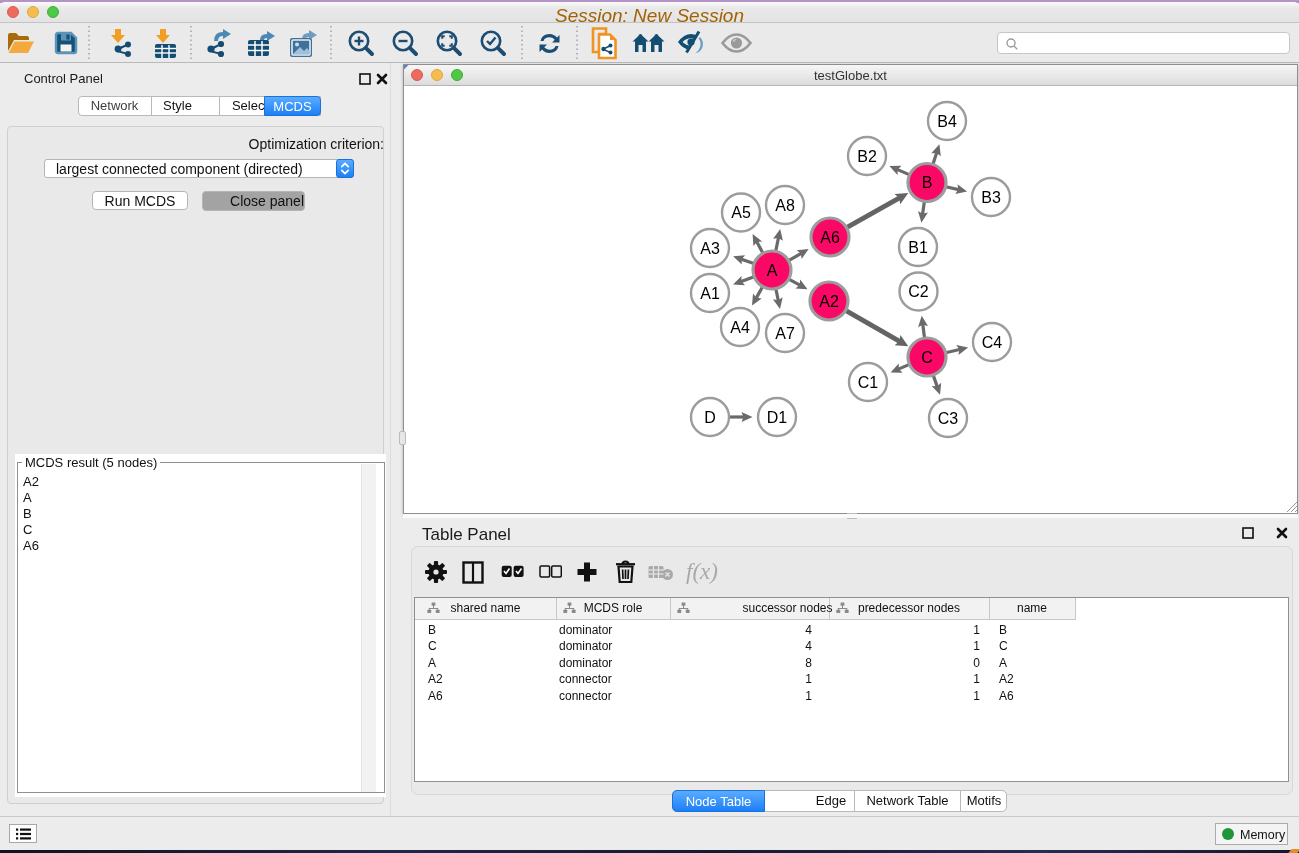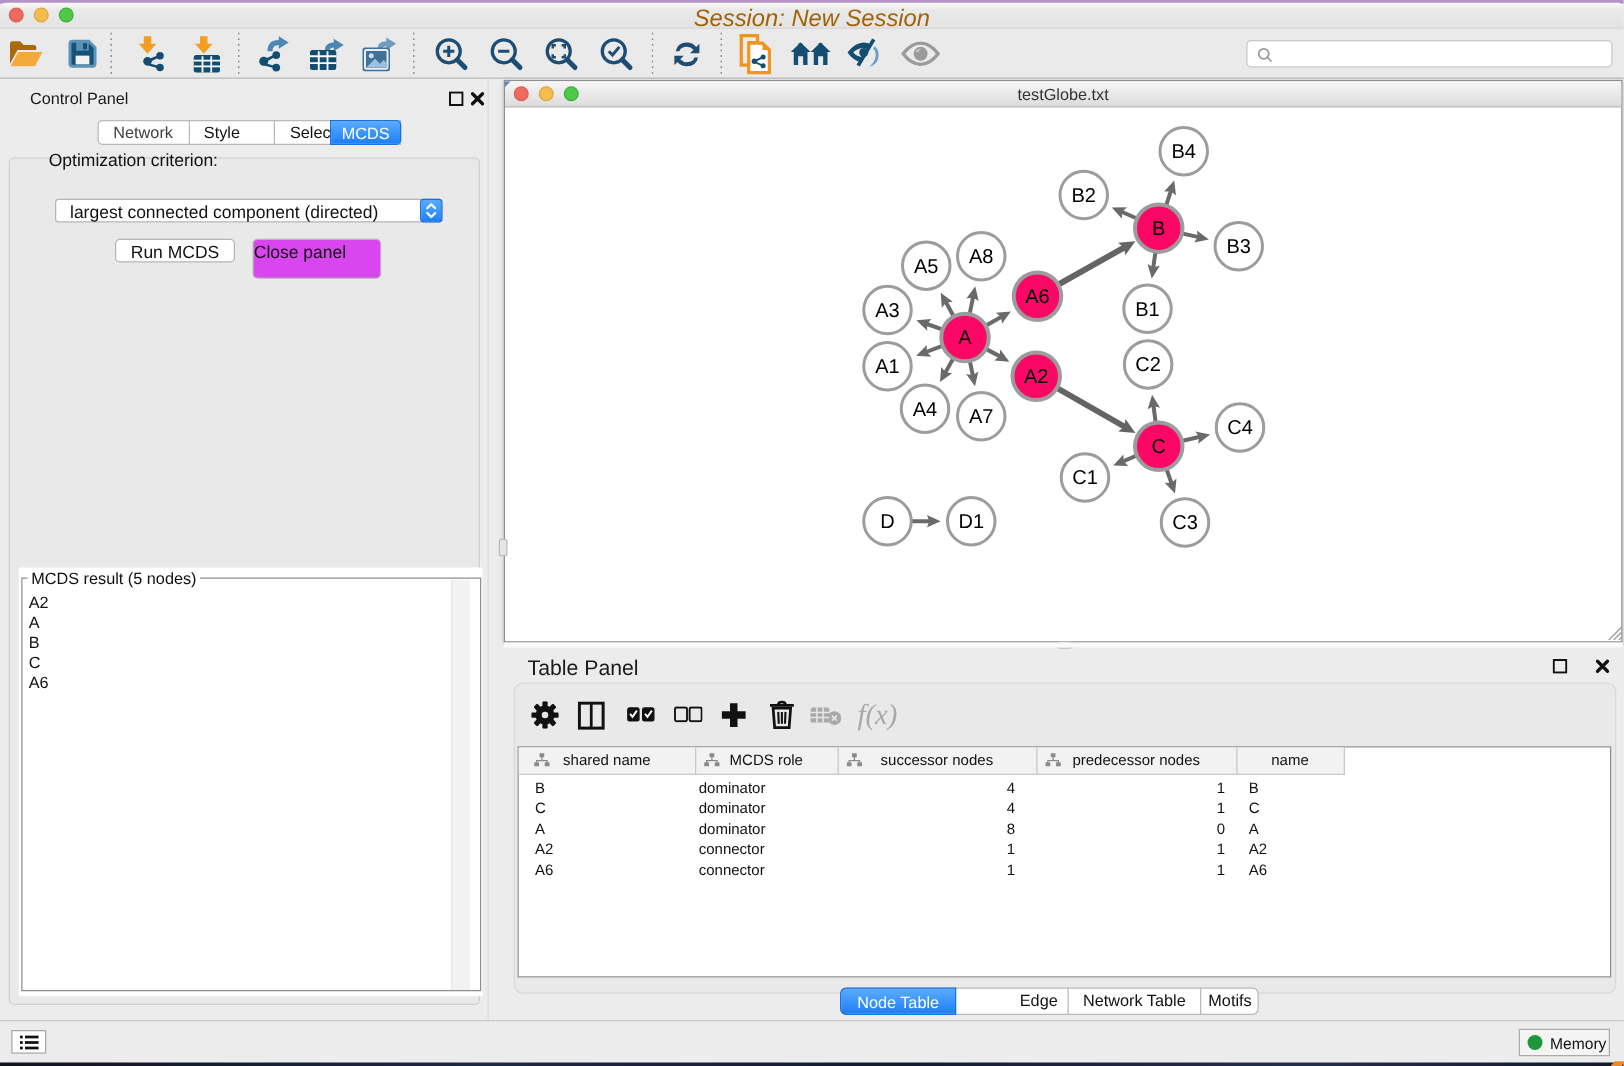--- a/index.html
+++ b/index.html
@@ -168,31 +168,31 @@
   </svg>
 
 <div class="abs" style="left:7px;top:126px;width:377px;height:678px;background:#e9e9e9;border:1px solid #cfcfcf;border-radius:4px;"></div>
 
 <div class="abs" style="left:78px;top:96px;width:243px;height:20px;background:#fff;border:1px solid #b9b9b9;border-radius:4px 0 0 4px;"></div>
 <div class="abs" style="left:78px;top:96px;width:73px;height:20px;font-size:13px;color:#404040;text-align:center;line-height:20px;">Network</div>
 <div class="abs" style="left:151px;top:96px;width:52px;height:20px;border-left:1px solid #b9b9b9;font-size:13px;color:#111;text-align:center;line-height:20px;">Style</div>
 <div class="abs" style="left:219px;top:96px;width:61px;height:20px;border-left:1px solid #b9b9b9;font-size:13px;color:#111;text-align:center;line-height:20px;">Select</div>
 <div class="abs" style="left:264px;top:96px;width:57px;height:20px;background:linear-gradient(#5aacfe,#1d7ff7);border:1px solid #1a70dd;border-radius:0 4px 4px 0;font-size:13px;color:#fff;text-align:center;line-height:19px;">MCDS</div>
 
-<div class="abs" style="left:7px;top:120px;width:377px;text-align:left;font-size:14px;color:#111;padding-left:32px;">Optimization criterion:</div>
+<div class="abs" style="left:7px;top:136px;width:377px;text-align:right;font-size:14px;color:#111;padding-left:32px;">Optimization criterion:</div>
 
 <div class="abs" style="left:44px;top:159px;width:310px;height:19px;background:#fff;border:1px solid #b5b5b5;border-radius:3px;"></div>
 <div class="abs" style="left:56px;top:161px;font-size:14px;color:#111;">largest connected component (directed)</div>
 <div class="abs" style="left:336px;top:159px;width:18px;height:19px;background:linear-gradient(#59abfe,#1e80f8);border:1px solid #1a70dd;border-radius:3px;"></div>
 <svg class="abs" style="left:339px;top:161px;" width="12" height="15" viewBox="0 0 12 15">
     <path d="M2.8 5.6 L6 2.4 L9.2 5.6 M2.8 9.4 L6 12.6 L9.2 9.4" fill="none" stroke="#fff" stroke-width="1.7" stroke-linecap="round" stroke-linejoin="round"></path>
   </svg>
 
 <div class="abs" style="left:92px;top:191px;width:96px;height:19px;background:#fff;border:1px solid #b5b5b5;border-radius:4px;font-size:14px;color:#111;text-align:center;line-height:18px;">Run MCDS</div>
-<div class="abs" style="left:202px;top:191px;width:103px;height:32px;background:#d946ef;border:1px solid #b5b5b5;border-radius:4px;font-size:14px;color:#111;text-align:left;line-height:18px;">Close panel</div>
+<div class="abs" style="left:202px;top:191px;width:103px;height:20px;background:#a3a3a3;border:1px solid #b5b5b5;border-radius:4px;font-size:14px;color:#111;text-align:right;line-height:18px;">Close panel</div>
 
 <div class="abs" style="left:15px;top:454px;width:371px;height:343px;background:#fff;"></div>
 <div class="abs" style="left:17px;top:462px;width:368px;height:331px;border:1px solid #8f8f8f;"></div>
 <div class="abs" style="left:361px;top:464px;width:15px;height:328px;background:#f2f2f2;border-left:1px solid #e3e3e3;"></div>
 <div class="abs" style="left:22px;top:455px;background:#fff;font-size:13px;color:#111;padding:0 3px;">MCDS result (5 nodes)</div>
 <div class="abs" style="left:23px;top:474px;font-size:13px;color:#111;line-height:16px;">A2<br>A<br>B<br>C<br>A6</div>
 
 <div class="abs" style="left:403px;top:64px;width:895px;height:450px;background:#fff;border:1px solid #8e8e8e;box-shadow:0 1px 3px rgba(0,0,0,0.25);"></div>
 <div class="abs" style="left:404px;top:65px;width:893px;height:21px;background:linear-gradient(#f6f6f6,#dcdcdc);border-bottom:1px solid #b5b5b5;"></div>
 <svg class="abs" style="left:404px;top:65px;" width="5" height="5" viewBox="0 0 5 5">
@@ -403,21 +403,21 @@
     <g fill="#8a8a8a">
       <rect x="4.6" y="0.5" width="3.8" height="3.2" rx="0.5"></rect>
       <rect x="0.4" y="7.8" width="3.8" height="3.2" rx="0.5"></rect>
       <rect x="8.8" y="7.8" width="3.8" height="3.2" rx="0.5"></rect>
       <path d="M6 3.5 L7 3.5 L7 6 L11.2 6 L11.2 8 L10.2 8 L10.2 7 L2.8 7 L2.8 8 L1.8 8 L1.8 6 L6 6 Z"></path>
     </g>
   </svg>
 
 <div class="abs hdrcell" style="left:415px;width:141px;">shared name</div>
 <div class="abs hdrcell" style="left:556px;width:114px;">MCDS role</div>
-<div class="abs hdrcell" style="left:670px;width:159px;">successor nodes</div>
+<div class="abs hdrcell" style="left:708px;width:159px;">successor nodes</div>
 <div class="abs hdrcell" style="left:829px;width:160px;">predecessor nodes</div>
 <div class="abs hdrcell" style="left:989px;width:86px;">name</div>
 <div id="hdricons"></div>
 <div class="abs" style="left:428px;top:623px;font-size:12px;color:#111;">B</div>
 <div class="abs" style="left:559px;top:623px;font-size:12px;color:#111;">dominator</div>
 <div class="abs" style="left:700px;top:623px;width:112px;text-align:right;font-size:12px;color:#111;">4</div>
 <div class="abs" style="left:860px;top:623px;width:120px;text-align:right;font-size:12px;color:#111;">1</div>
 <div class="abs" style="left:999px;top:623px;font-size:12px;color:#111;">B</div>
 <div class="abs" style="left:428px;top:639px;font-size:12px;color:#111;">C</div>
 <div class="abs" style="left:559px;top:639px;font-size:12px;color:#111;">dominator</div>

